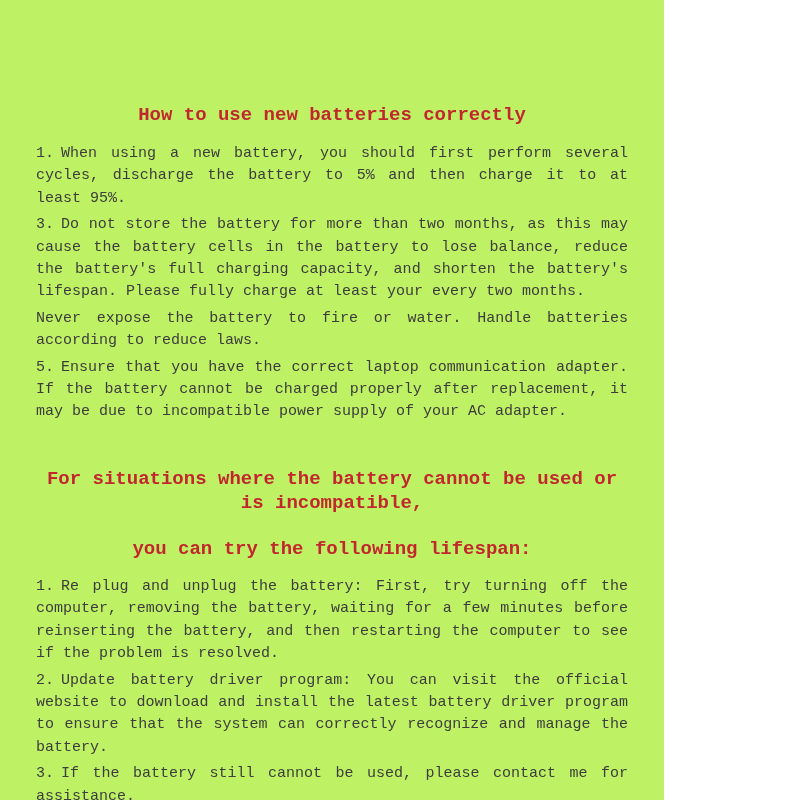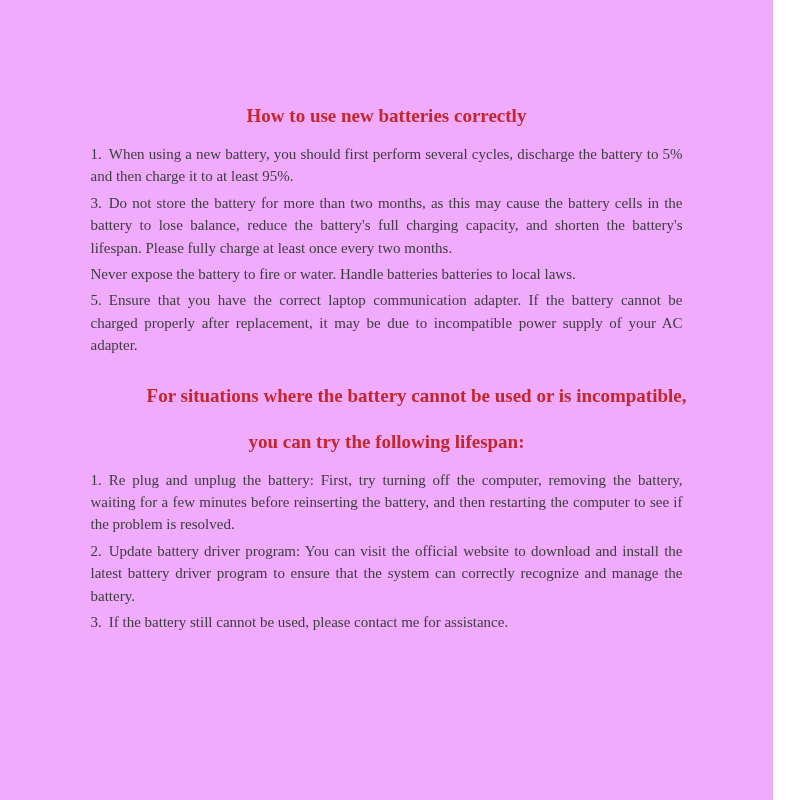--- a/index.html
+++ b/index.html
@@ -2,25 +2,25 @@
 <html><head>
 <meta charset="utf-8">
 <style>
   html, body {
     margin: 0;
     padding: 0;
     background: #ffffff;
   }
   .page {
     position: relative;
-    width: 773px;
+    width: 664px;
     height: 800px;
-    background: #f0abfc;
+    background: #bef264;
     overflow: hidden;
-    font-family: Liberation Serif, serif;
+    font-family: Liberation Mono, monospace;
   }
   .content {
     width: 600px;
     margin: 0 auto;
     padding-top: 103px;
   }
   .doc-title {
     margin: 0 0 15px 0;
     text-align: center;
     font-size: 19px;
@@ -43,40 +43,39 @@
   }
   .sub-heading {
     margin: 0;
     text-align: center;
     font-size: 19px;
     line-height: 24px;
     font-weight: bold;
     color: #c2272e;
   }
   .sub-heading.line1 {
-    margin-top: 27px;
-    text-align: right;
+    margin-top: 43px;
   }
   .sub-heading.line2 {
     margin-top: 22px;
     margin-bottom: 15px;
   }
 </style>
 </head>
 <body>
 
 <div class="page">
   <div class="content">
 
     <h1 class="doc-title">How to use new batteries correctly</h1>
 
     <div>
       <p class="para"><span class="num">1.</span><span>When using a new battery, you should first perform several cycles, discharge the battery to 5% and then charge it to at least 95%.</span></p>
-      <p class="para"><span class="num">3.</span><span>Do not store the battery for more than two months, as this may cause the battery cells in the battery to lose balance, reduce the battery's full charging capacity, and shorten the battery's lifespan. Please fully charge at least once every two months.</span></p>
-      <p class="para"><span class="num"></span><span>Never expose the battery to fire or water. Handle batteries batteries to local laws.</span></p>
+      <p class="para"><span class="num">3.</span><span>Do not store the battery for more than two months, as this may cause the battery cells in the battery to lose balance, reduce the battery's full charging capacity, and shorten the battery's lifespan. Please fully charge at least your every two months.</span></p>
+      <p class="para"><span class="num"></span><span>Never expose the battery to fire or water. Handle batteries according to reduce laws.</span></p>
       <p class="para"><span class="num">5.</span><span>Ensure that you have the correct laptop communication adapter. If the battery cannot be charged properly after replacement, it may be due to incompatible power supply of your AC adapter.</span></p>
     </div>
 
     <h2 class="sub-heading line1">For situations where the battery cannot be used or is incompatible,</h2>
     <h2 class="sub-heading line2">you can try the following lifespan:</h2>
 
     <div>
       <p class="para"><span class="num">1.</span><span>Re plug and unplug the battery: First, try turning off the computer, removing the battery, waiting for a few minutes before reinserting the battery, and then restarting the computer to see if the problem is resolved.</span></p>
       <p class="para"><span class="num">2.</span><span>Update battery driver program: You can visit the official website to download and install the latest battery driver program to ensure that the system can correctly recognize and manage the battery.</span></p>
       <p class="para"><span class="num">3.</span><span>If the battery still cannot be used, please contact me for assistance.</span></p>

